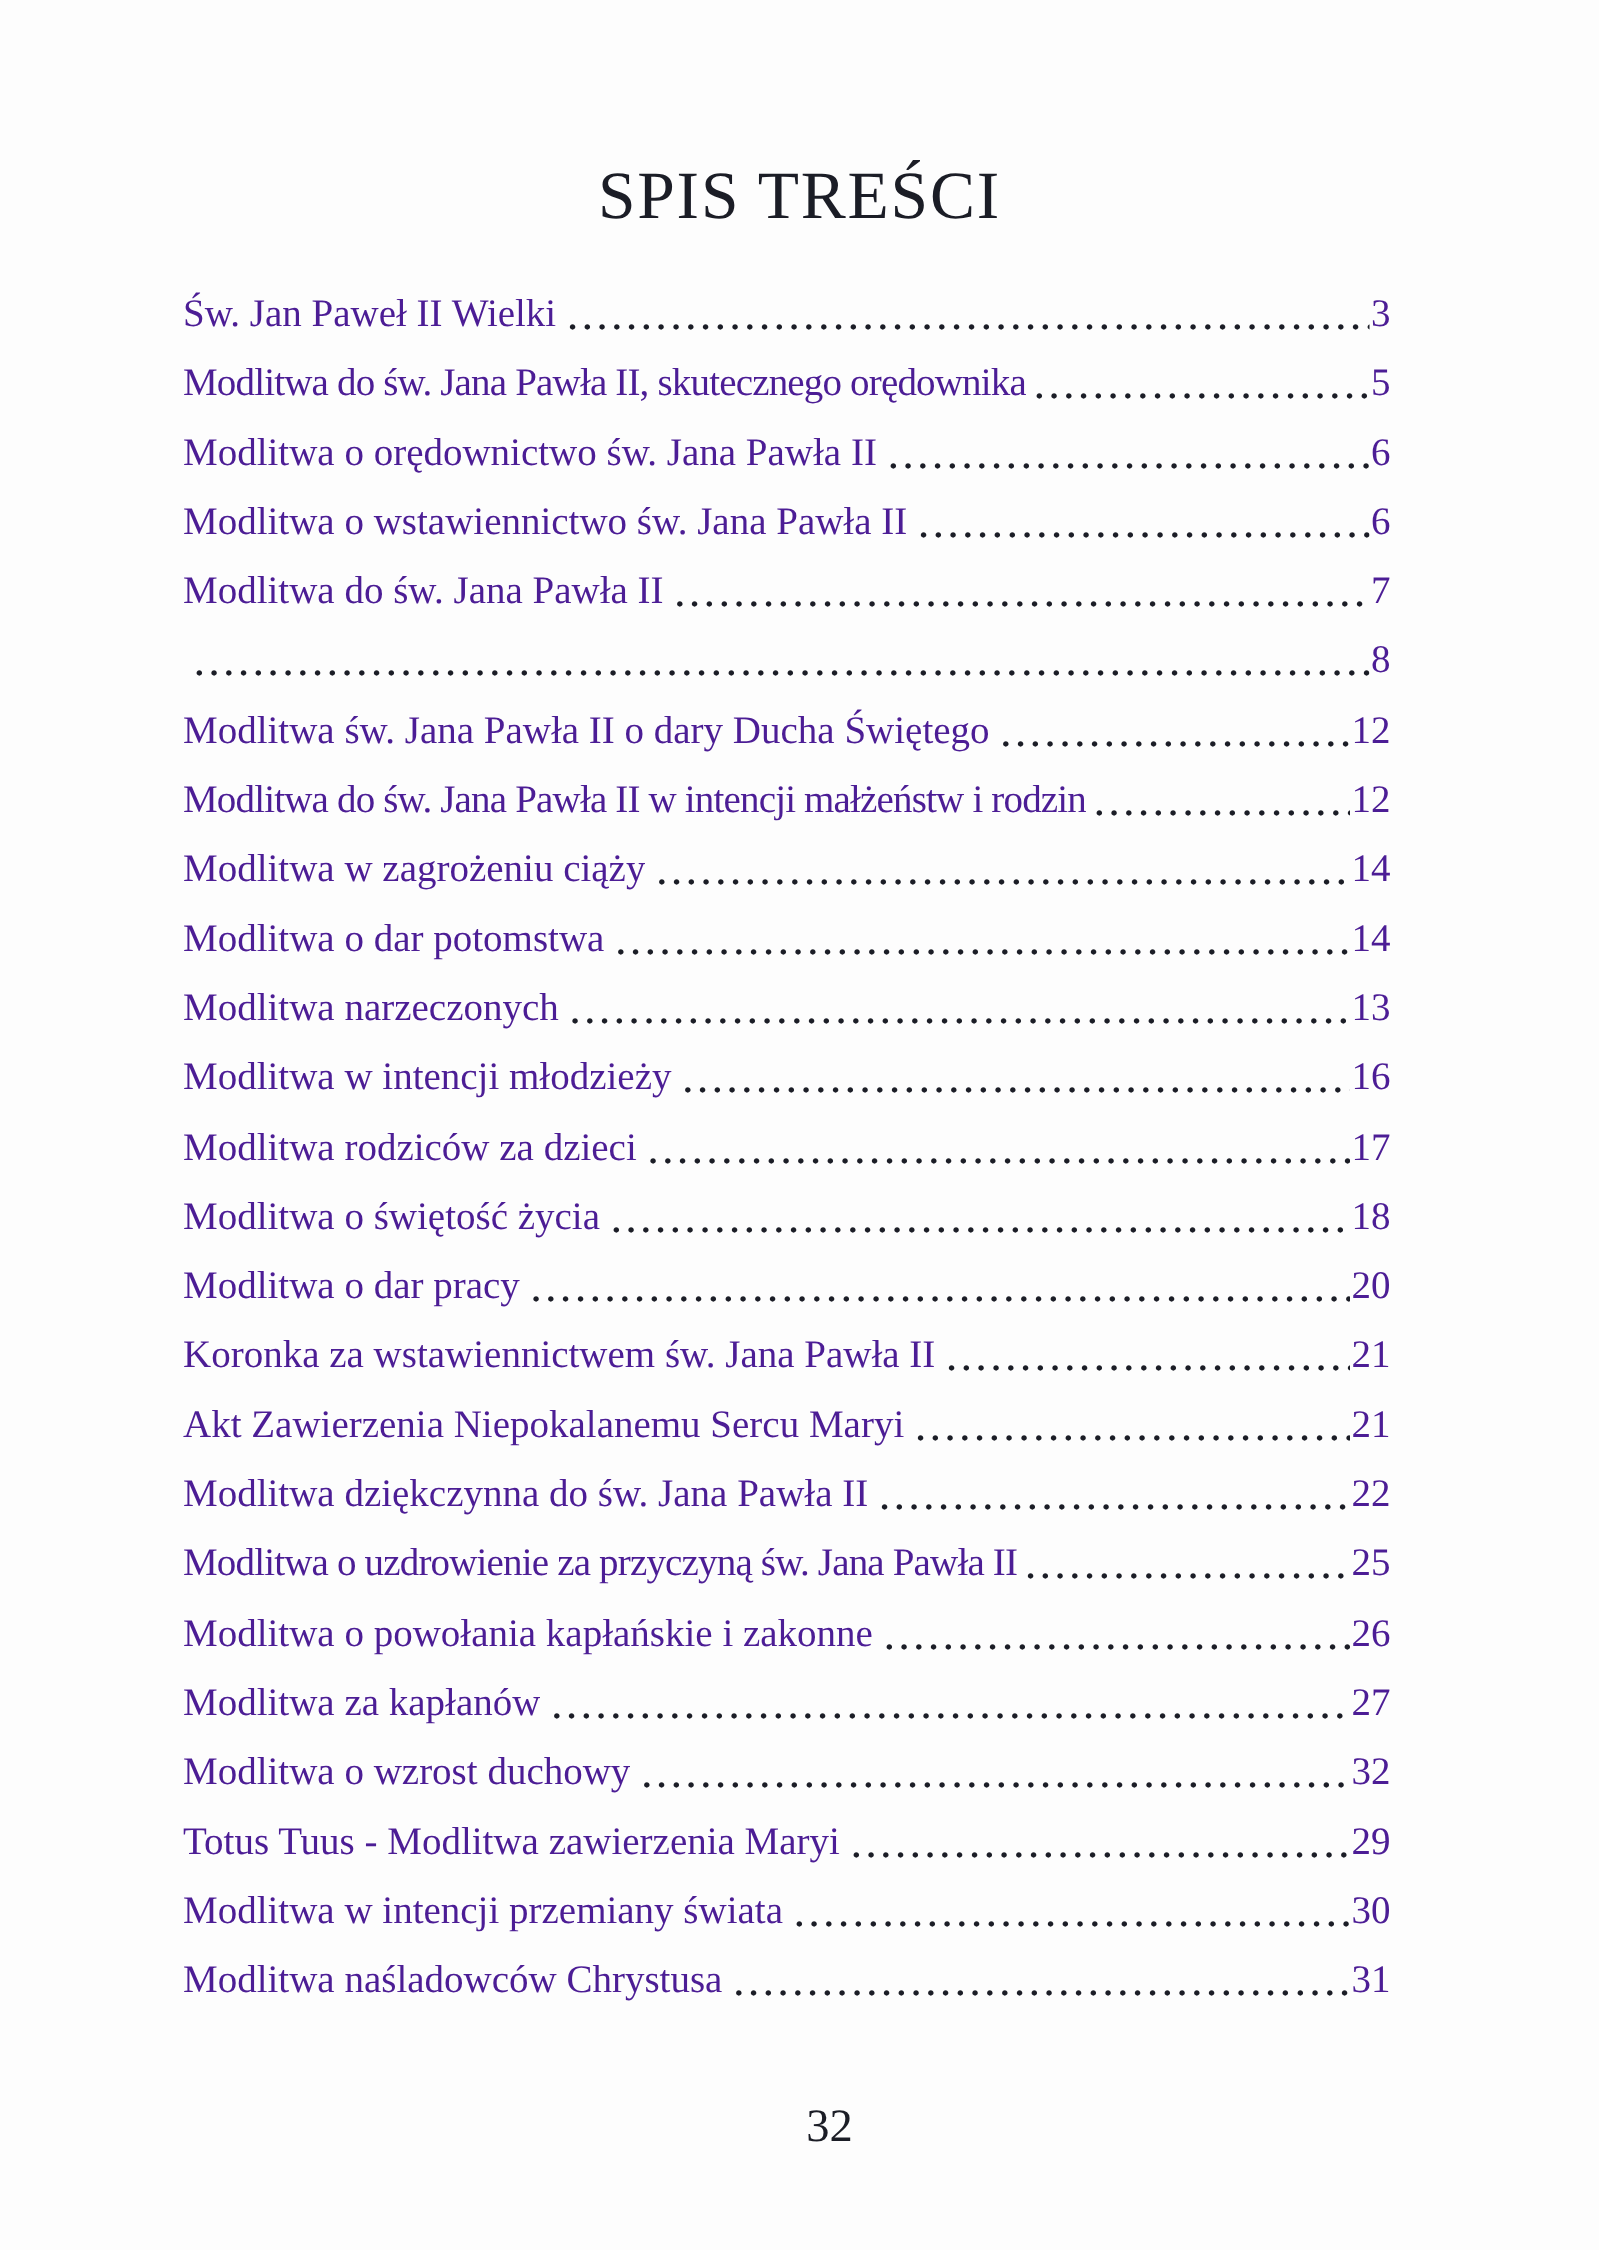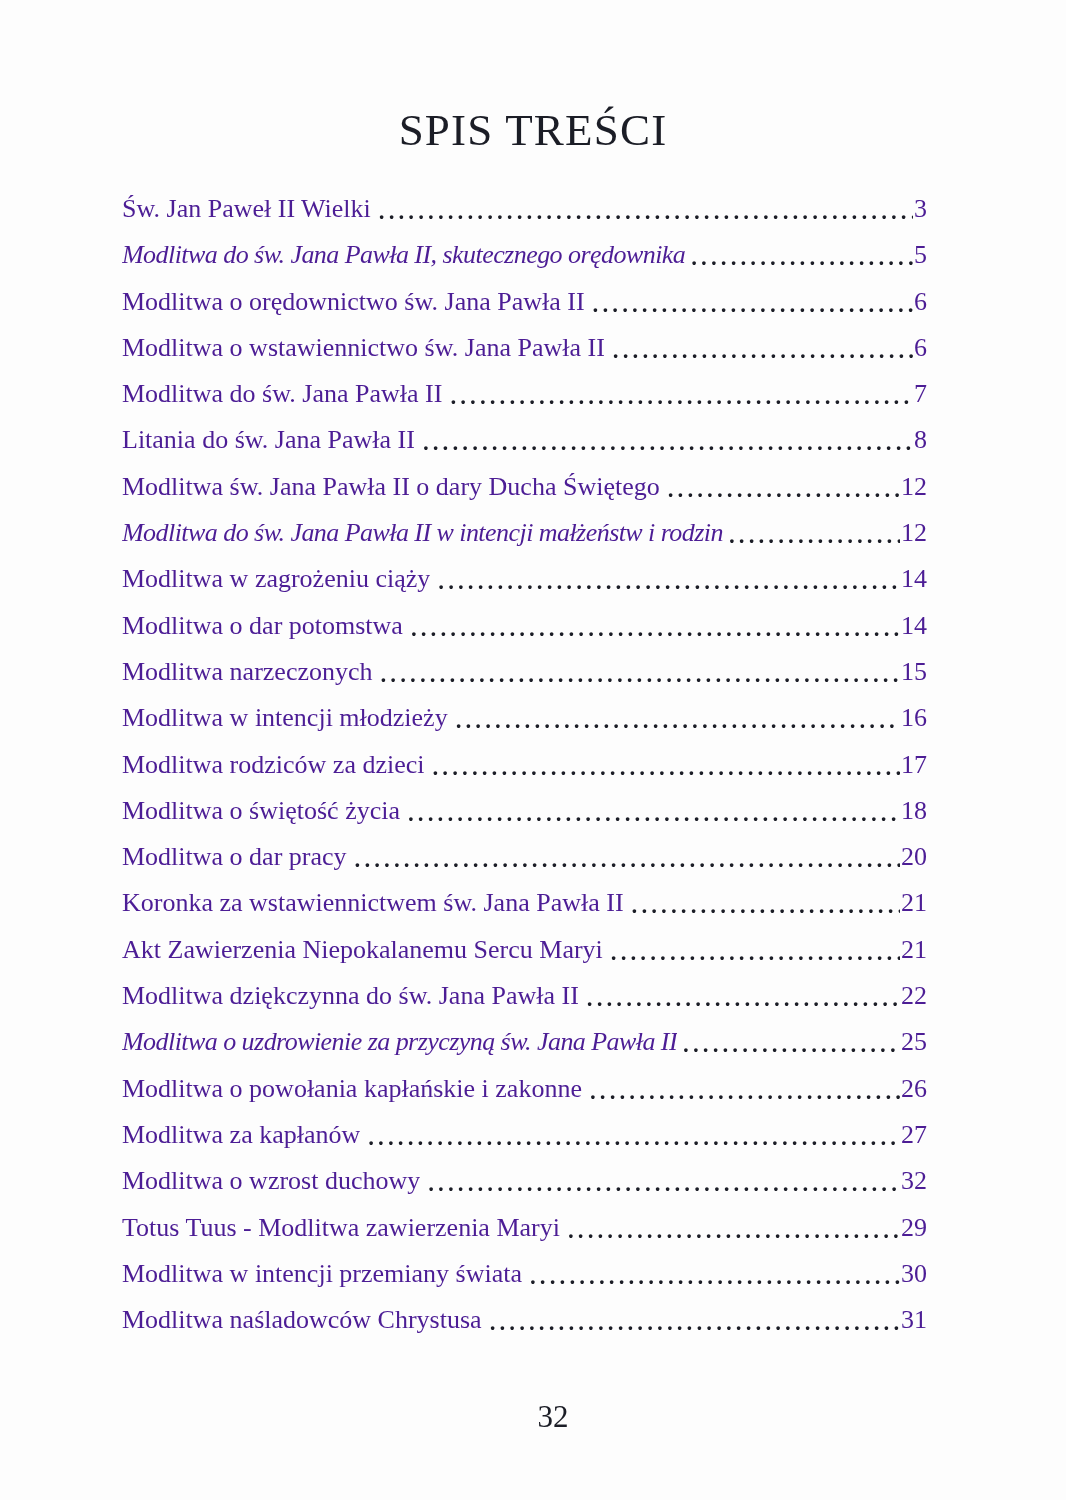--- a/index.html
+++ b/index.html
@@ -87,21 +87,20 @@
 
   .toc-entry .entry-page {
     flex: 0 0 auto;
     text-align: right;
     padding-left: 1px;
   }
 
   
   .toc-entry.tight .entry-title {
     letter-spacing: -0.55px;
-    font-style: italic;
   }
   .toc-entry.tight .leader { margin-left: 5px; }
 
   
   .folio {
     position: absolute;
     top: 1398px;
     left: 0;
     width: 1066px;
     text-align: center;
@@ -138,21 +137,20 @@
         <span class="entry-title">Modlitwa o wstawiennictwo św. Jana Pawła II</span>
         <span class="leader"></span>
         <span class="entry-page">6</span>
       </div>
       <div class="toc-entry">
         <span class="entry-title">Modlitwa do św. Jana Pawła II</span>
         <span class="leader"></span>
         <span class="entry-page">7</span>
       </div>
       <div class="toc-entry">
-        <span class="entry-title">Litania do św. Jana Pawła II</span>
         <span class="leader"></span>
         <span class="entry-page">8</span>
       </div>
       <div class="toc-entry">
         <span class="entry-title">Modlitwa św. Jana Pawła II o dary Ducha Świętego</span>
         <span class="leader"></span>
         <span class="entry-page">12</span>
       </div>
       <div class="toc-entry tight">
         <span class="entry-title">Modlitwa do św. Jana Pawła II w intencji małżeństw i rodzin</span>
@@ -165,21 +163,21 @@
         <span class="entry-page">14</span>
       </div>
       <div class="toc-entry">
         <span class="entry-title">Modlitwa o dar potomstwa</span>
         <span class="leader"></span>
         <span class="entry-page">14</span>
       </div>
       <div class="toc-entry">
         <span class="entry-title">Modlitwa narzeczonych</span>
         <span class="leader"></span>
-        <span class="entry-page">15</span>
+        <span class="entry-page">13</span>
       </div>
       <div class="toc-entry">
         <span class="entry-title">Modlitwa w intencji młodzieży</span>
         <span class="leader"></span>
         <span class="entry-page">16</span>
       </div>
       <div class="toc-entry">
         <span class="entry-title">Modlitwa rodziców za dzieci</span>
         <span class="leader"></span>
         <span class="entry-page">17</span>

